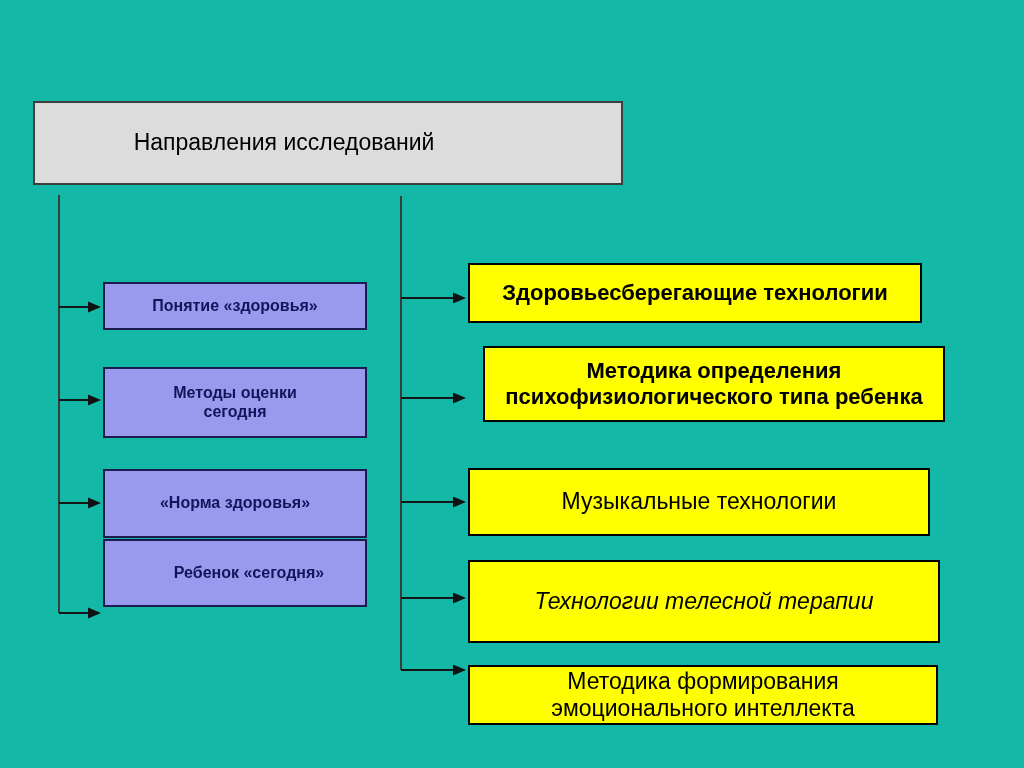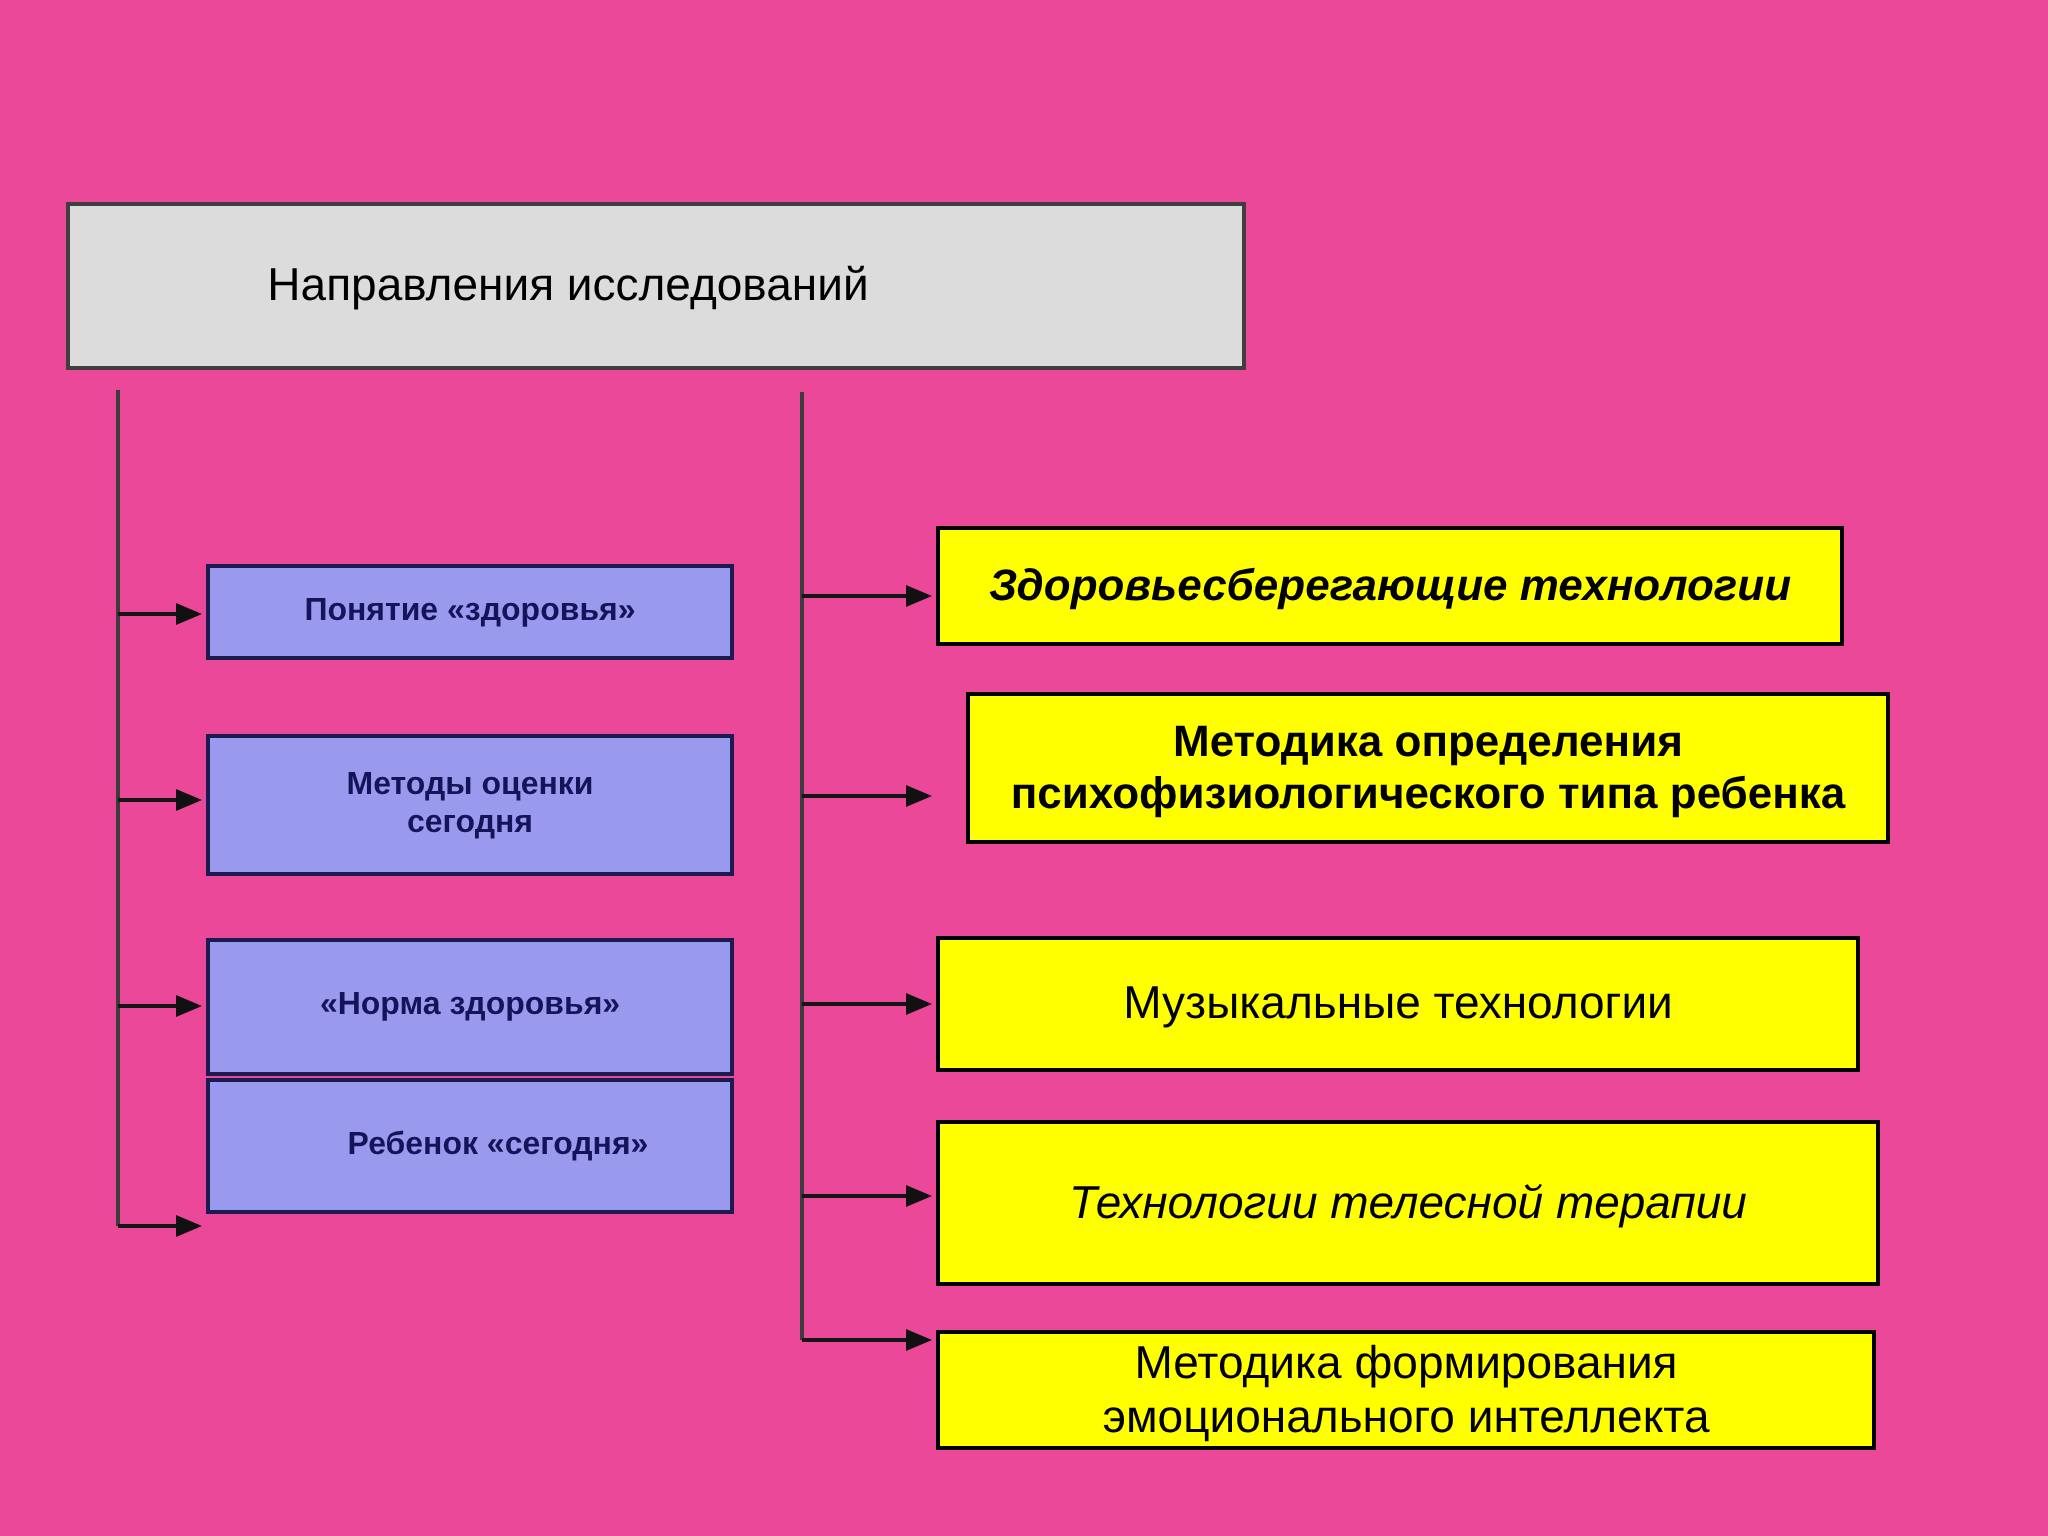--- a/index.html
+++ b/index.html
@@ -5,21 +5,21 @@
   html, body { margin: 0; padding: 0; }
   body {
     width: 1024px; height: 768px;
     background: #ffffff;
     font-family: "Liberation Sans", sans-serif;
     overflow: hidden;
   }
   #canvas {
     position: relative;
     width: 1024px; height: 768px;
-    background: #ec4899;
+    background: #14b8a6;
   }
   #connectors {
     position: absolute; left: 0; top: 0;
     width: 1024px; height: 768px;
     pointer-events: none;
   }
   .box {
     position: absolute;
     box-sizing: border-box;
     display: flex;
@@ -54,21 +54,21 @@
     font-size: 23px;
     font-weight: 400;
   }
   .right-box.bold { font-weight: 700; font-size: 22px; }
 
   .lb1 { top: 282px; height: 48px; }
   .lb2 { top: 367px; height: 71px; }
   .lb3 { top: 469px; height: 69px; }
   .lb4 { top: 539px; height: 68px; padding-left: 28px; }
 
-  .rb1 { top: 263px; height: 60px; width: 454px; font-style: italic; }
+  .rb1 { top: 263px; height: 60px; width: 454px; }
   .rb2 { top: 346px; height: 76px; width: 462px; margin-left: 15px; }
   .rb3 { top: 468px; height: 68px; width: 462px; }
   .rb4 { top: 560px; height: 83px; width: 472px; font-style: italic; }
   .rb5 { top: 665px; height: 60px; width: 470px; }
 
   .trunk { stroke: var(--connector, #3c3c3c); stroke-width: 2; }
   .arrow-line { stroke: #151515; stroke-width: 2; }
   .arrow-head { fill: #111111; stroke: none; }
 </style>
 </head>

